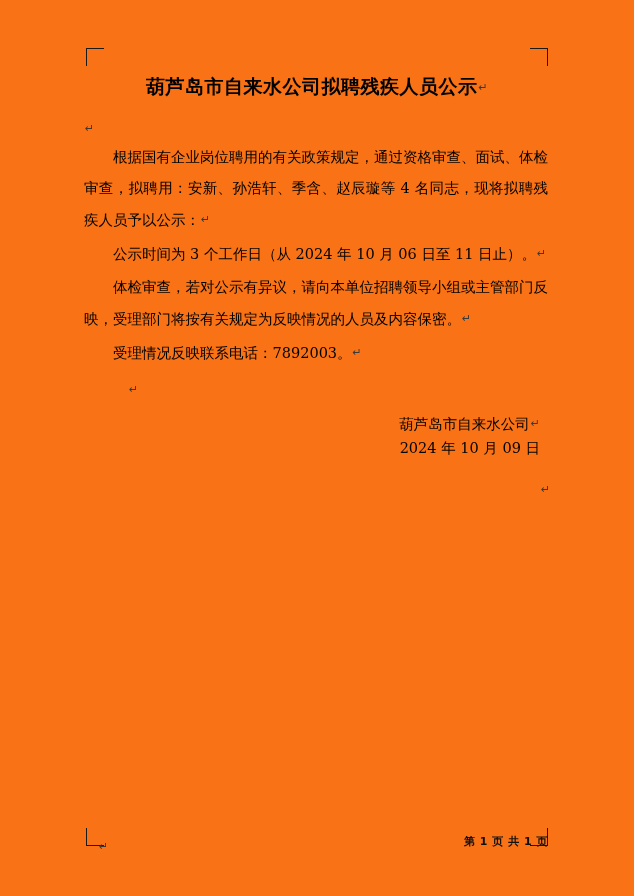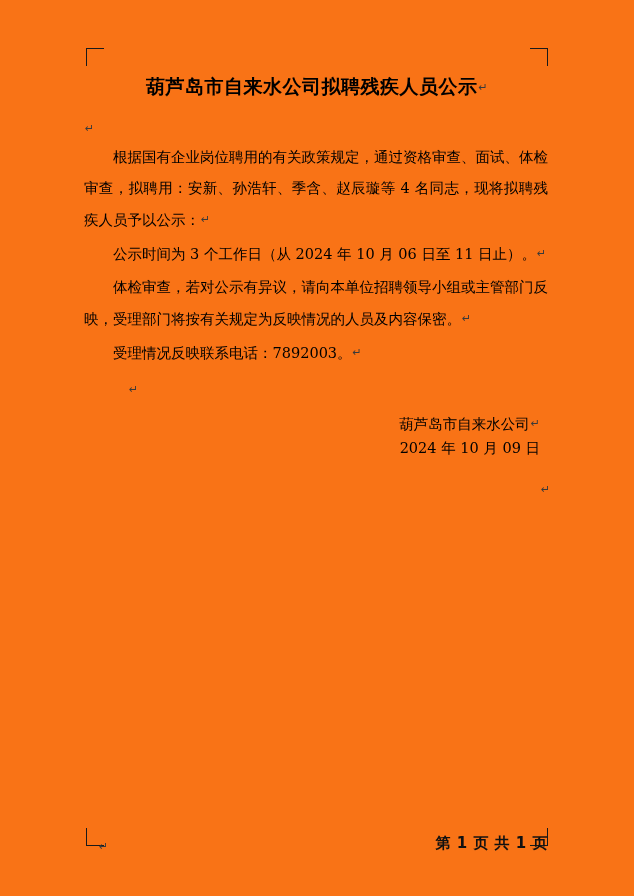--- a/index.html
+++ b/index.html
@@ -119,21 +119,21 @@
   }
   .signature .line { padding-right: 8px; }
 
   .footer {
     position: absolute;
     left: 84px;
     top: 834px;
     width: 464px;
     text-align: right;
     font-family: "DejaVu Sans", "Liberation Sans", sans-serif;
-    font-size: 15px;
+    font-size: 11px;
     font-weight: bold;
     color: #111;
     letter-spacing: 0.5px;
   }
 </style>
 </head>
 <body>
 
 <div class="page">
 

